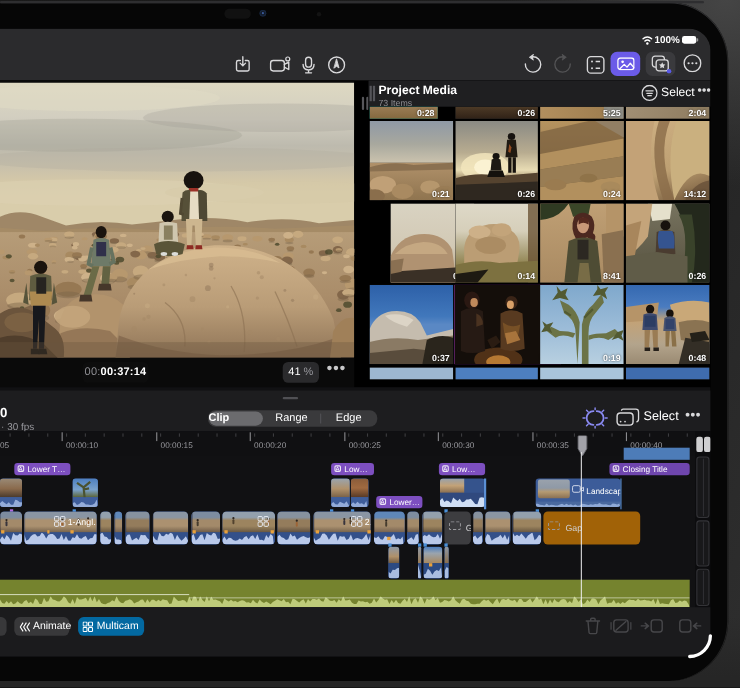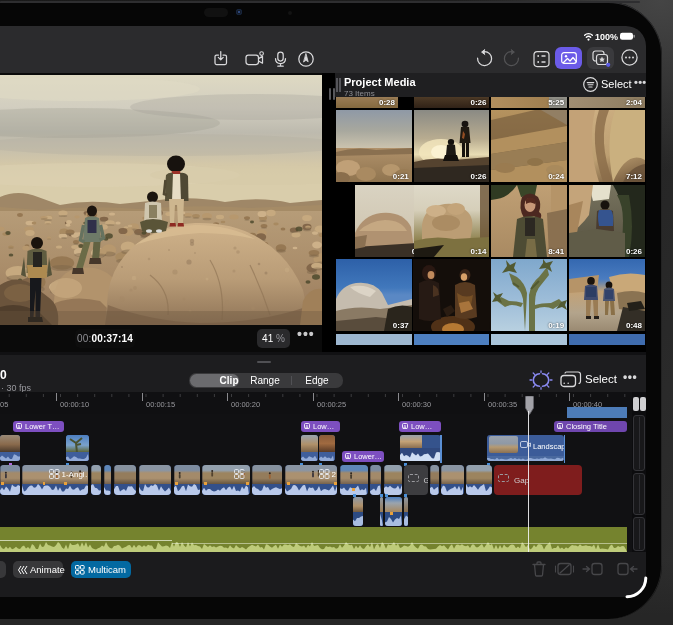--- a/index.html
+++ b/index.html
@@ -490,21 +490,21 @@
       <div class="abs" style="right:3px;bottom:1px;color:#fff;font-size:8px;font-weight:bold;text-shadow:0 0 2px rgba(0,0,0,0.8)">0:24</div>
     </div>
     <div class="abs" style="left:569.2px;top:84px;width:75.8px;height:72px;overflow:hidden;background:#222">
       <div class="abs" style="left:0;top:0;width:100%;height:100%;background:linear-gradient(160deg,#cfb184 0%,#bd9f72 60%,#6e5438 100%)"></div>
       <svg class="abs" style="left:0;top:0" width="76" height="72" viewBox="0 0 76 72">
         <path d="M30,0 Q20,30 34,72 L44,72 Q28,30 40,0 Z" fill="#8a6c48" opacity="0.8"></path>
         <path d="M0,0 L26,0 Q18,36 30,72 L0,72 Z" fill="#c3a277"></path>
         <path d="M46,0 L76,0 L76,50 Q58,40 44,72 Q36,30 46,0 Z" fill="#cab07f"></path>
         <path d="M76,54 L76,72 L54,72 Q62,56 76,54 Z" fill="#6a523a" opacity="0.85"></path>
       </svg>
-      <div class="abs" style="right:3px;bottom:1px;color:#fff;font-size:8px;font-weight:bold;text-shadow:0 0 2px rgba(0,0,0,0.8)">7:12</div>
+      <div class="abs" style="right:3px;bottom:1px;color:#fff;font-size:8px;font-weight:bold;text-shadow:0 0 2px rgba(0,0,0,0.8)">14:12</div>
     </div>
     <div class="abs" style="left:355px;top:158.5px;width:75.8px;height:72px;overflow:hidden;background:#222">
       <div class="abs" style="left:0;top:0;width:100%;height:100%;background:linear-gradient(180deg,#d9d3c2 0%,#d2c9b5 55%,#b5a084 100%)"></div>
       <svg class="abs" style="left:0;top:0" width="76" height="72" viewBox="0 0 76 72">
         <rect x="64" y="0" width="12" height="72" fill="#4a4038"></rect>
         <path d="M0,48 Q8,30 26,28 Q48,26 56,42 L60,72 L0,72 Z" fill="#b09271"></path>
         <path d="M4,46 Q14,36 30,35 Q46,35 52,46 Z" fill="#c5a882"></path>
         <path d="M0,62 L62,58 L62,72 L0,72 Z" fill="#3a3026"></path>
         <path d="M0,52 L12,50 L10,62 L0,64 Z" fill="#8a7052"></path>
       </svg>
@@ -635,21 +635,21 @@
     <div class="abs" style="left:569.2px;top:307.5px;width:75.8px;height:11.5px;overflow:hidden;background:#222">
       <div class="abs" style="left:0;top:0;width:100%;height:100%;background:#3f6cae"></div>
     </div>
     <div class="abs" style="left:0;top:326px;width:646px;height:245px;background:#111113"></div>
     <div class="abs" style="left:0;top:329px;width:646px;height:37px;background:#1d1d1f"></div>
     <div class="abs" style="left:257px;top:335px;width:14px;height:1.5px;background:#505054;border-radius:1px"></div>
     <div class="abs" style="left:0px;top:342px;color:#fff;font-size:12px;font-weight:bold">0</div>
     <div class="abs" style="left:1px;top:357px;color:#98989d;font-size:9px">· 30 fps</div>
     <div class="abs" style="left:188.5px;top:347px;width:154.5px;height:14.5px;background:#3a3a3c;border-radius:7px"></div>
     <div class="abs" style="left:189.5px;top:347.8px;width:49px;height:13px;background:#6b6b6e;border-radius:6.5px"></div>
-    <div class="abs" style="left:189.5px;top:347.5px;width:49px;height:28px;color:#fff;font-size:10px;font-weight:bold;text-align:right;line-height:14px">Clip</div>
+    <div class="abs" style="left:189.5px;top:347.5px;width:49px;height:28px;color:#fff;font-size:10px;font-weight:bold;text-align:left;line-height:14px">Clip</div>
     <div class="abs" style="left:240px;top:347.5px;width:50px;height:14px;color:#fff;font-size:10px;text-align:center;line-height:14px">Range</div>
     <div class="abs" style="left:292px;top:347.5px;width:50px;height:14px;color:#fff;font-size:10px;text-align:center;line-height:14px">Edge</div>
     <div class="abs" style="left:291px;top:350px;width:1px;height:9px;background:#515155"></div>
     <svg class="abs" style="left:529px;top:344px" width="24" height="20" viewBox="0 0 24 20" fill="none" stroke="#8a8af2" stroke-width="1.6" stroke-linecap="round">
       <path d="M10.5,3.8 A6,6 0 0 0 10.5,16.2 M13.5,3.8 A6,6 0 0 1 13.5,16.2"></path>
       <path d="M12,0.8 V2.4 M12,17.6 V19.2 M4.2,3 L5.6,4.4 M19.8,3 L18.4,4.4 M4.2,17 L5.6,15.6 M19.8,17 L18.4,15.6 M1,10 H2.8 M21.2,10 H23" stroke-width="1.3"></path>
     </svg>
     <svg class="abs" style="left:560px;top:345px" width="22" height="18" viewBox="0 0 22 18" fill="none" stroke="#d9d9db" stroke-width="1.3">
       <rect x="1" y="4.5" width="14.5" height="11" rx="3"></rect>
       <path d="M5,2.5 Q5,1 6.5,1 L18,1 Q20.5,1 20.5,3.5 L20.5,10 Q20.5,12.5 18.5,12.5" stroke-width="1.2"></path>
@@ -987,21 +987,21 @@
       <div class="abs" style="left:0;top:18.5px;width:100%;height:11.0px;background:#33508a;overflow:hidden">
         <svg width="26" height="11" viewBox="0 0 26 11" preserveAspectRatio="none" style="position:absolute;left:0;bottom:0;display:block">
           <path d="M0,11 L0,0.0 L2,3.6 L4,2.2 L6,3.5 L8,0.9 L10,3.2 L12,5.8 L14,2.8 L16,1.4 L18,0.0 L20,7.2 L22,5.3 L24,2.2 L26,3.5 L26,11 Z" fill="#b9c9ea"></path>
         </svg>
       </div>
     </div>
     <div class="abs" style="left:403.5px;top:439.0px;width:24.5px;height:29.5px;background:#3d3d40;border-radius:4px;overflow:hidden">
       <div class="abs" style="left:4px;top:9px;width:11px;height:8px;border:1.2px dashed #9a9a9e;border-radius:2px"></div>
       <span style="position:absolute;left:20px;top:10.5px;color:#d0d0d2;font-size:8px">G</span>
     </div>
-    <div class="abs" style="left:494px;top:439.0px;width:88px;height:29.5px;background:#7f1d1d;border-radius:4px;overflow:hidden">
+    <div class="abs" style="left:494px;top:439.0px;width:88px;height:29.5px;background:#a16207;border-radius:4px;overflow:hidden">
       <div class="abs" style="left:4px;top:9px;width:11px;height:8px;border:1.2px dashed #9a9a9e;border-radius:2px"></div>
       <span style="position:absolute;left:20px;top:10.5px;color:#d0d0d2;font-size:8px">Gap</span>
     </div>
     <div class="abs" style="left:1px;top:456px;width:2.5px;height:2.5px;background:#e8a13c"></div>
     <div class="abs" style="left:42.5px;top:456px;width:2.5px;height:2.5px;background:#e8a13c"></div>
     <div class="abs" style="left:64px;top:456px;width:2.5px;height:2.5px;background:#e8a13c"></div>
     <div class="abs" style="left:175px;top:456px;width:2.5px;height:2.5px;background:#e8a13c"></div>
     <div class="abs" style="left:204px;top:456px;width:2.5px;height:2.5px;background:#e8a13c"></div>
     <div class="abs" style="left:246px;top:456px;width:2.5px;height:2.5px;background:#e8a13c"></div>
     <div class="abs" style="left:287px;top:456px;width:2.5px;height:2.5px;background:#e8a13c"></div>

